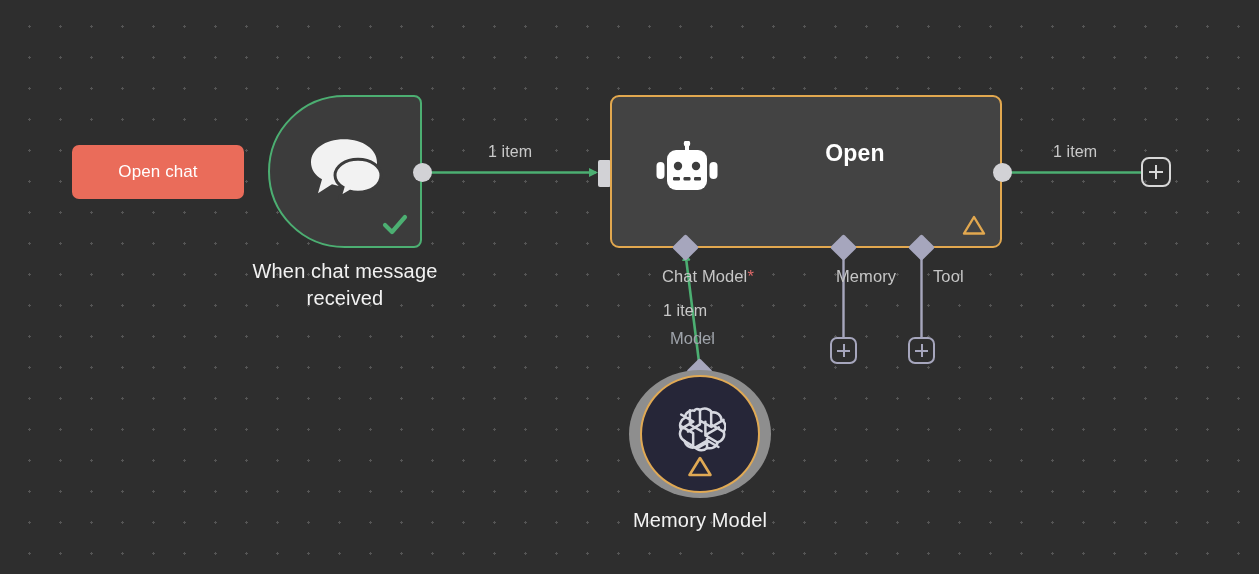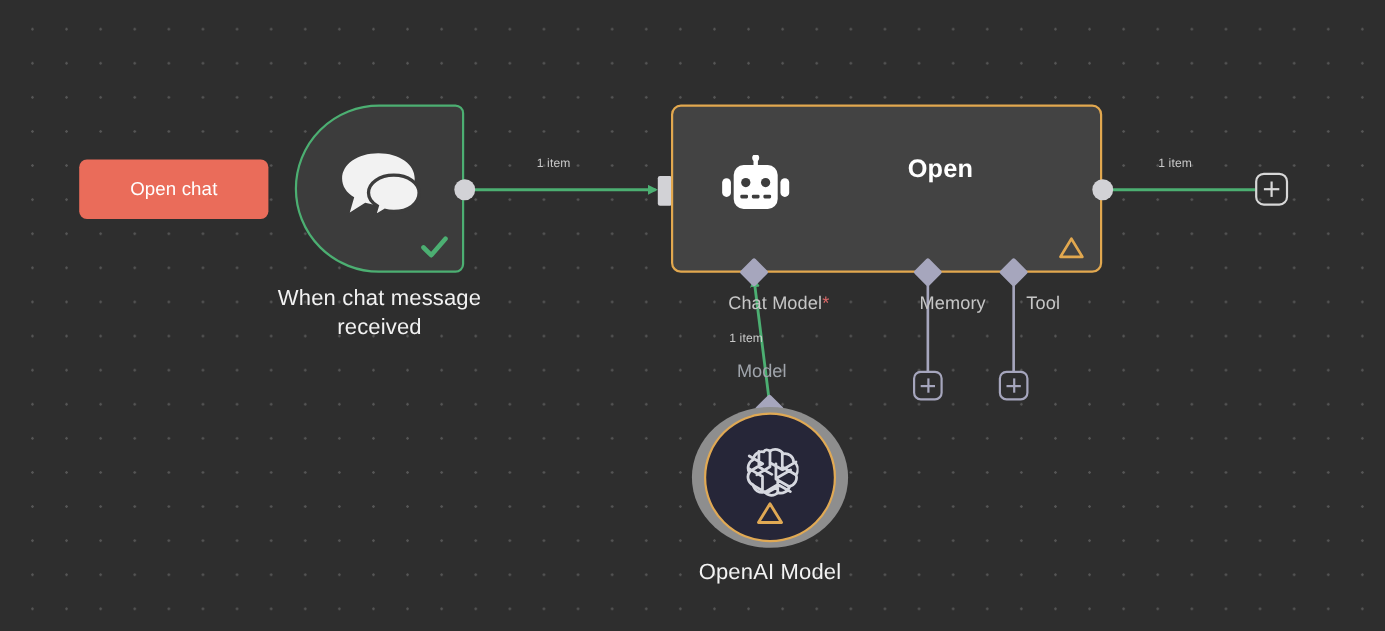--- a/index.html
+++ b/index.html
@@ -161,21 +161,21 @@
   }
   #label-chat-model { left: 633px; top: 267px; }
   #label-chat-model .req { color: #e06a6a; }
   #label-memory     { left: 807px; top: 267px; }
   #label-tool       { left: 904px; top: 267px; }
 
   
   .edge-label {
     position: absolute;
     color: #c9c9c9;
-    font-size: 11px;
+    font-size: 16px;
     white-space: nowrap;
     letter-spacing: .1px;
   }
   #edge-label-trigger { left: 488px; top: 143px; }
   #edge-label-agent   { left: 1053px; top: 143px; }
   #edge-label-model   { left: 663px; top: 302px; }
   #edge-label-model-name {
     position: absolute;
     left: 670px; top: 329px;
     color: #9fa4ab;
@@ -363,15 +363,15 @@
                  M11 36.5 L23.7 43.9 L35.5 37.2
                  M7.2 20.8 L19.9 28.2 L19.9 42.2
                  M7.4 8.8 L20.1 16.2 L8.2 23.2
                  M16.5 4.5 L16.5 19.2 L28.7 26.2"></path>
       </svg>
       <svg id="openai-warning" viewBox="0 0 26 23">
         <path d="M13 3 L23.5 20 L2.5 20 Z" fill="none" stroke="#e0a954" stroke-width="2.6" stroke-linejoin="round"></path>
       </svg>
     </div>
   </div>
-  <div class="node-label" id="openai-label">OpenAI Model</div>
+  <div class="node-label" id="openai-label">Memory Model</div>
 
 </div>
 
 </body></html>

